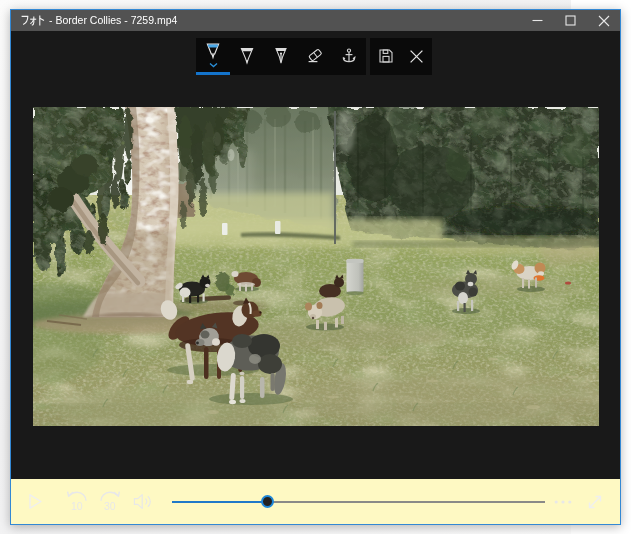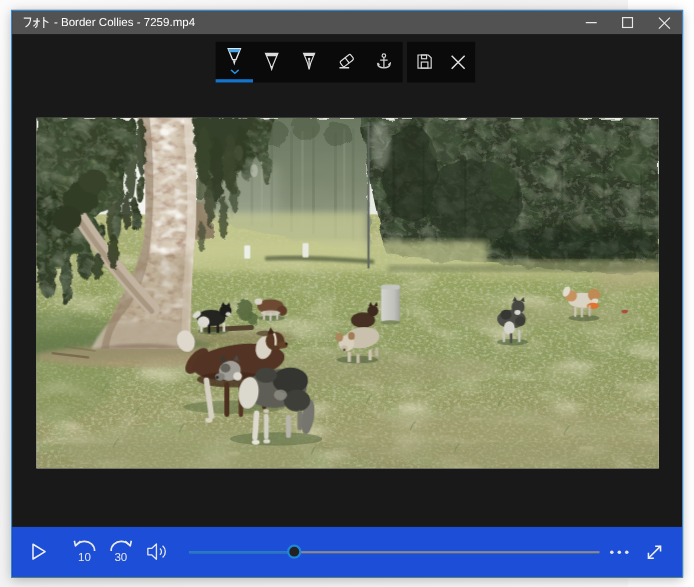--- a/index.html
+++ b/index.html
@@ -8,21 +8,21 @@
 .window{position:absolute;left:10px;top:9px;width:609px;height:514px;border:1.5px solid #3388d4;background:#191919;box-shadow:0 2px 10px rgba(0,0,0,0.28);}
 .titlebar{position:absolute;left:0;top:0;width:100%;height:21px;background:#525252;color:#fff;}
 .titletext{position:absolute;left:10px;top:4px;font-size:10.5px;color:#fff;letter-spacing:0px;white-space:nowrap;}
 .caption{position:absolute;top:0;right:0;height:21px;display:flex;}
 .capbtn{width:33px;height:21px;display:flex;align-items:center;justify-content:center;}
 .toolbar{position:absolute;left:185px;top:27.5px;height:37px;display:flex;}
 .tbsec{background:#0a0a0a;height:37px;display:flex;align-items:center;}
 .tbgap{width:4px;}
 .tbtn{width:34px;height:37px;display:flex;align-items:center;justify-content:center;position:relative;}
 .video{position:absolute;left:21.5px;top:96.5px;width:566px;height:319px;overflow:hidden;background:#777;}
-.bottombar{position:absolute;left:0;bottom:0;width:100%;height:45px;background:#1d4ed8;}
+.bottombar{position:absolute;left:0;bottom:0;width:100%;height:45px;background:#fef9c3;}
 .pbtn{position:absolute;top:0;height:45px;display:flex;align-items:center;justify-content:center;}
 </style>
 </head>
 <body>
 <div class="desktop">
  <div class="window">
   <div class="titlebar">
    <div class="titletext"><svg width="24" height="12" viewBox="0 0 24 12" style="vertical-align:-2px">
             <g stroke="#f2f2f2" stroke-width="1.1" fill="none">
               <path d="M0.6,2.4 H6.8 C6.8,5.6 5.4,8.8 2.2,10.6"></path>

